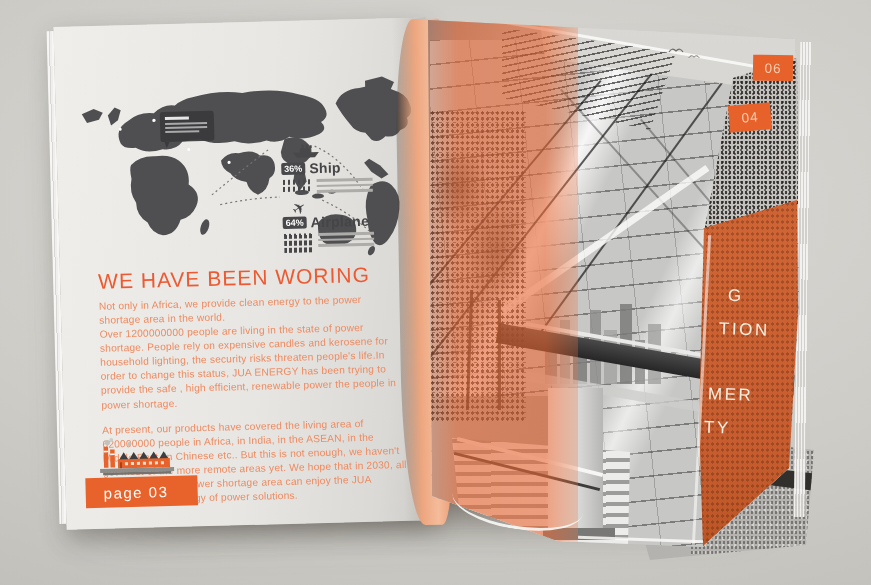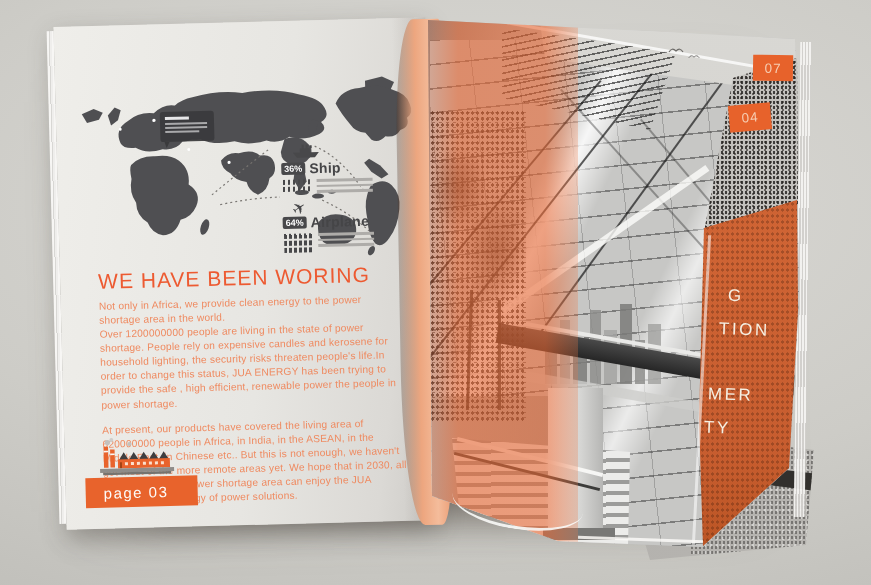--- a/index.html
+++ b/index.html
@@ -324,18 +324,18 @@
   </div>
 
   <div class="abs foliage-patch"></div>
   <div class="abs orange-panel"></div>
   <div class="abs curl-edge"></div>
   <div class="frag" style="left:728px;top:286px;">G</div>
   <div class="frag" style="left:719px;top:320px;">TION</div>
   <div class="frag" style="left:708px;top:385px;">MER</div>
   <div class="frag" style="left:704px;top:418px;">TY</div>
 
-  <div class="num-tab tab06">07</div>
+  <div class="num-tab tab06">06</div>
   <div class="num-tab tab04">04</div>
 
   <div class="abs bottom-edge1"></div>
   <div class="abs bottom-edge2"></div>
 </div>
 
 </body></html>

